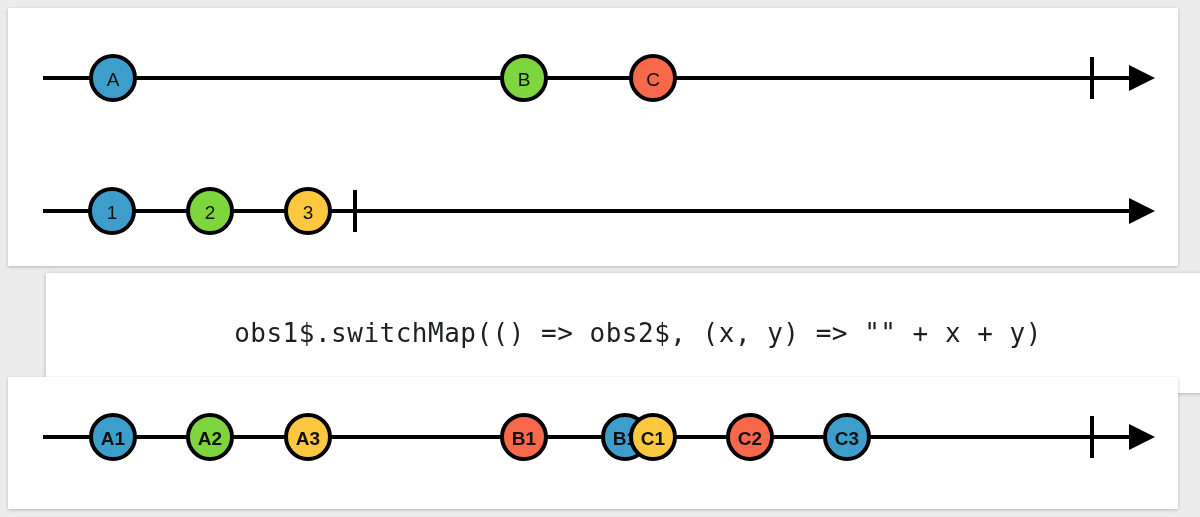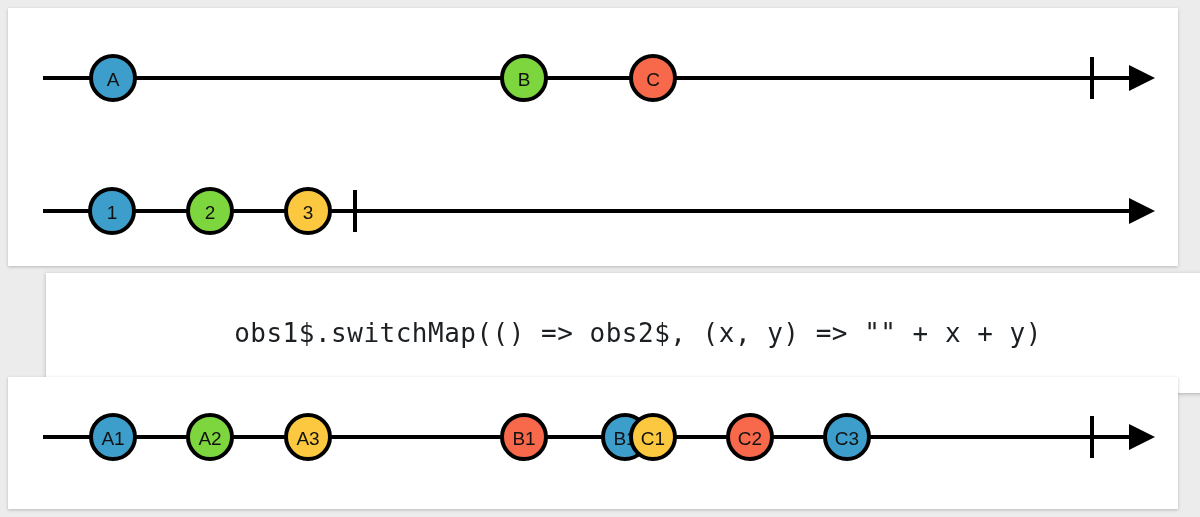--- a/index.html
+++ b/index.html
@@ -41,20 +41,21 @@
     align-items: center;
     justify-content: center;
     margin-left: 44px;
   }
   #output-panel {
     left: 8px;
     top: 377px;
     width: 1170px;
     height: 132px;
     box-shadow: 0 1px 3px rgba(0,0,0,0.22);
+    font-weight: bold;
   }
   .operator-text {
     font-family: "DejaVu Sans Mono", "Liberation Mono", monospace;
     font-size: 26px;
     color: #1d2023;
     letter-spacing: 0.5px;
     white-space: pre;
   }
   svg.timeline-svg {
     position: absolute;

